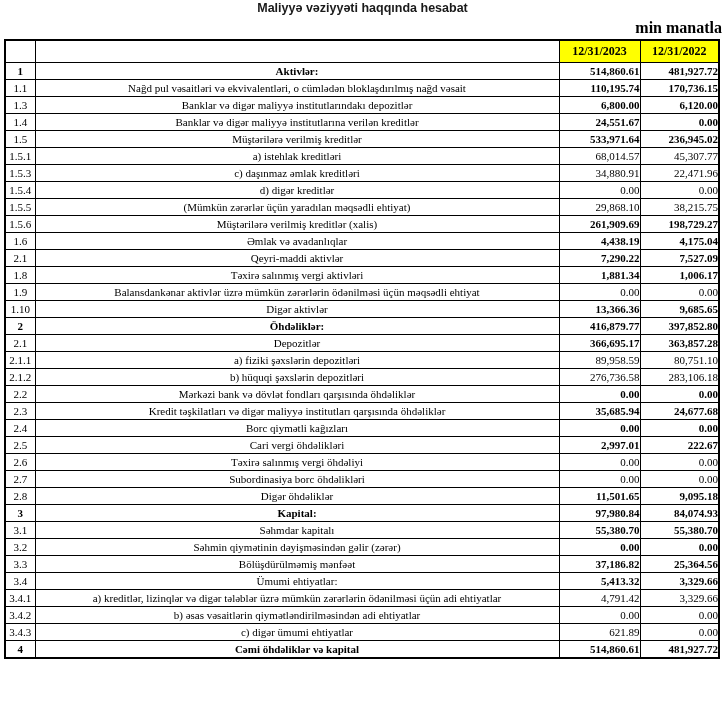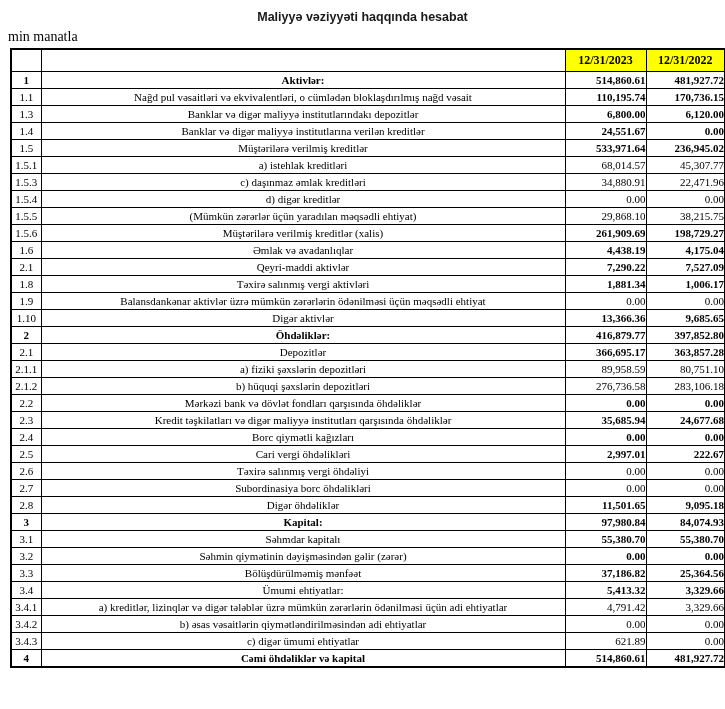--- a/index.html
+++ b/index.html
@@ -6,42 +6,43 @@
     margin: 0;
     padding: 0;
     background: #ffffff;
     width: 725px;
     height: 709px;
     overflow: hidden;
   }
   .page {
     width: 725px;
     box-sizing: border-box;
-    padding-top: 9px;
+    padding-top: 0;
     border-radius: 18px;
   }
   .title {
     text-align: center;
     font-family: "Liberation Sans", sans-serif;
     font-weight: bold;
     font-size: 12.5px;
     color: #1a1a1a;
     line-height: 16px;
   }
   .unit-note {
     width: 714px;
     margin: 4px 0 4px 8px;
+    text-align: right;
     font-family: "Liberation Serif", serif;
-    font-weight: normal;
-    font-size: 14px;
+    font-weight: bold;
+    font-size: 16px;
     color: #000;
     line-height: 15px;
   }
   table.fin {
-    margin-left: 10px;
+    margin-left: 4px;
     width: 714px;
     border-collapse: collapse;
     table-layout: fixed;
     border: 2px solid #000;
     font-family: "Liberation Serif", serif;
     font-size: 11px;
     color: #000;
   }
   table.fin col.c-num   { width: 30px; }
   table.fin col.c-label { width: 524px; }

